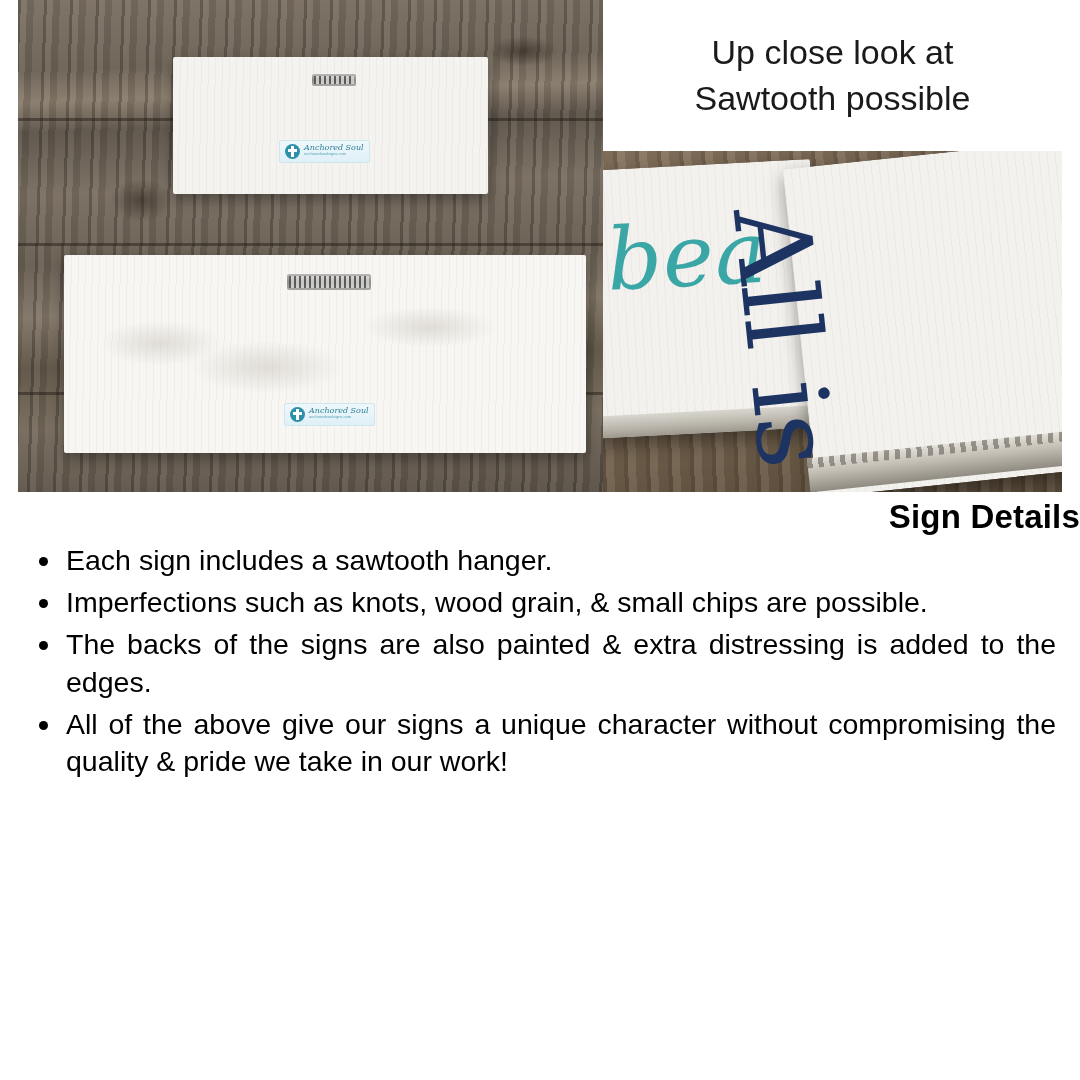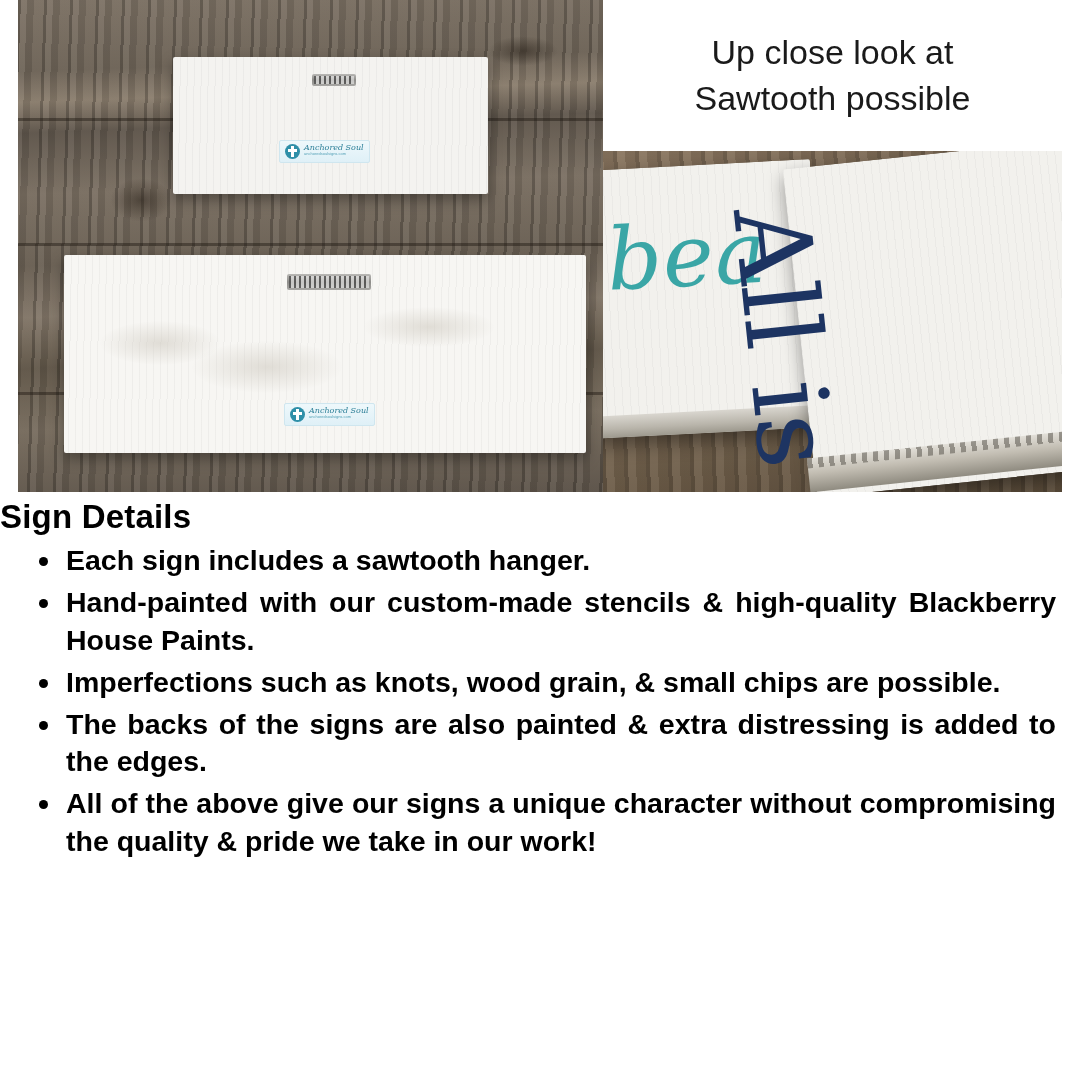--- a/index.html
+++ b/index.html
@@ -240,38 +240,38 @@
     white-space: nowrap;
   }
 
   
   .details {
     position: absolute;
     left: 0; top: 492px;
     width: 1080px;
   }
   .details-title {
-    text-align: left;
+    text-align: right;
     font-size: 33px;
     font-weight: bold;
     color: #000;
     margin: 6px 0 6px;
     letter-spacing: 0.2px;
   }
   ul.bullets {
     list-style: none;
     margin: 0;
     padding: 0 24px 0 26px;
   }
   ul.bullets li {
     position: relative;
     padding-left: 40px;
     margin-bottom: 4px;
     font-size: 28.5px;
-    font-weight: bold;
+    font-weight: normal;
     line-height: 1.33;
     color: #000;
     text-align: justify;
     text-justify: inter-word;
   }
   ul.bullets li::before {
     content: "";
     position: absolute;
     left: 13px; top: 15px;
     width: 9px; height: 9px;
@@ -333,20 +333,19 @@
         <div class="script-navy">All is C</div>
         <div class="edge"></div>
       </div>
     </div>
   </div>
 
   <div class="details">
     <div class="details-title">Sign Details</div>
     <ul class="bullets">
       <li>Each sign includes a sawtooth hanger.</li>
-      <li>Hand-painted with our custom-made stencils &amp; high-quality Blackberry House Paints.</li>
       <li>Imperfections such as knots, wood grain, &amp; small chips are possible.</li>
       <li>The backs of the signs are also painted &amp; extra distressing is added to the edges.</li>
       <li>All of the above give our signs a unique character without compromising the quality &amp; pride we take in our work!</li>
     </ul>
   </div>
 
 </div>
 
 </body></html>

